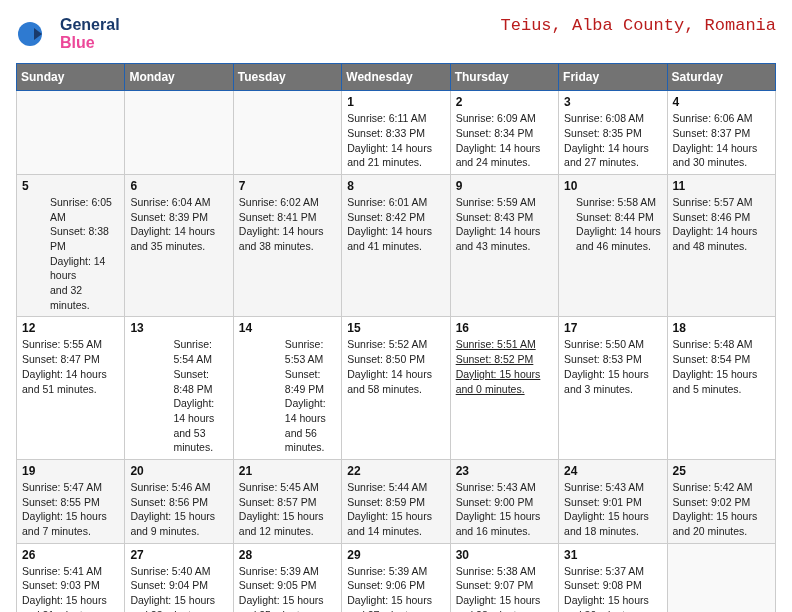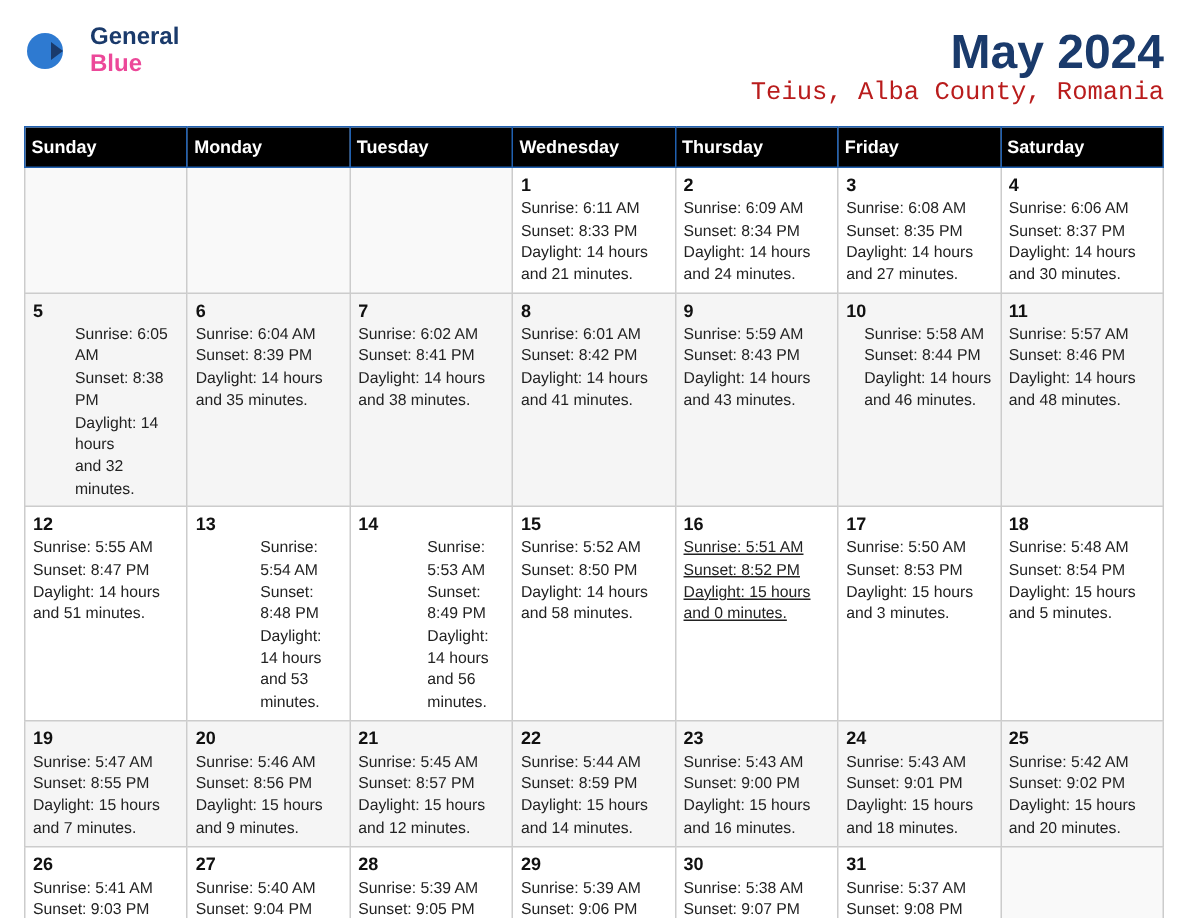--- a/index.html
+++ b/index.html
@@ -38,21 +38,21 @@
       font-size: 17px;
       color: #b91c1c;
       font-family: Liberation Mono, monospace;
     }
     .calendar {
       width: 100%;
       border-collapse: collapse;
       font-size: 11px;
     }
     .calendar th {
-      background: #000000;
+      background: #737373;
       color: #fff;
       padding: 6px 4px;
       text-align: left;
       font-size: 12px;
       font-weight: bold;
       border: 1px solid #2060b0;
     }
     .calendar td {
       border: 1px solid #ccc;
       vertical-align: top;
@@ -91,21 +91,20 @@
         <circle cx="14" cy="14" r="12" fill="#2e7ad1"></circle>
         <polygon points="18,8 26,14 18,20" fill="#1a3a6b"></polygon>
       </svg>
       <div style="display:flex;flex-direction:column;line-height:1.1;margin-left:14px;">
         <span style="font-size:16px;font-weight:bold;color:#1a3a6b;">General</span>
         <span style="font-size:16px;font-weight:bold;color:#ec4899;">Blue</span>
       </div>
     </div>
   </div>
   <div class="title-area">
-    <div class="month-title">May 2024</div>
     <div class="location-title">Teius, Alba County, Romania</div>
   </div>
 </div>
 
 <table class="calendar">
   <thead>
     <tr>
     <th>Sunday</th>
         <th>Monday</th>
         <th>Tuesday</th>

